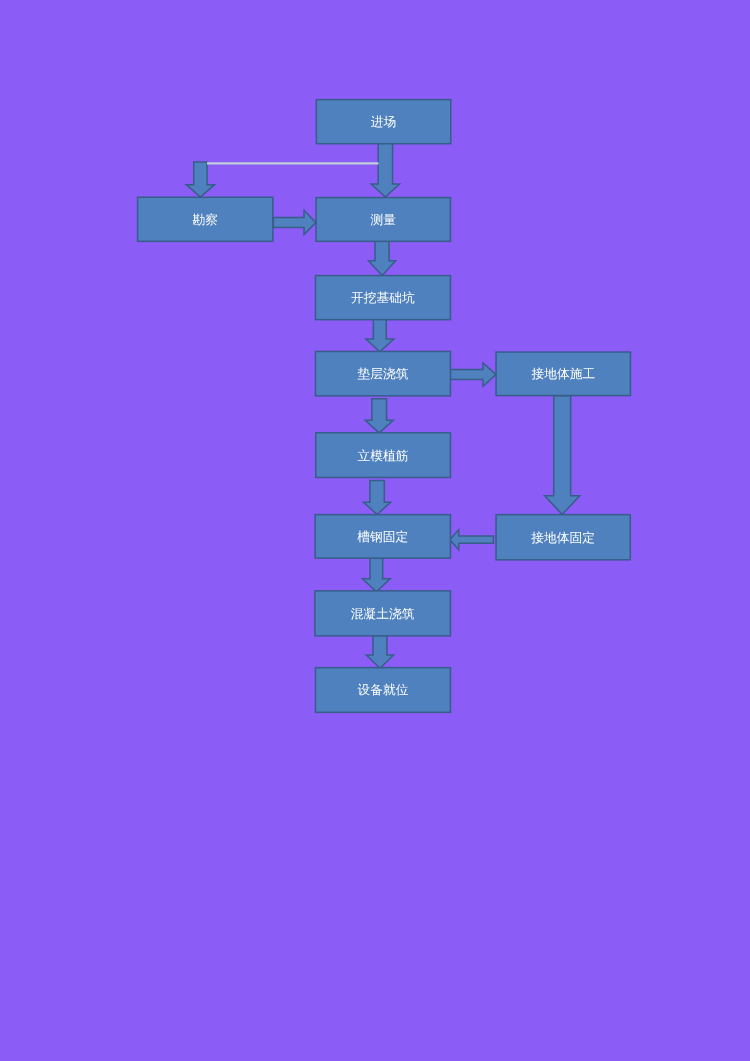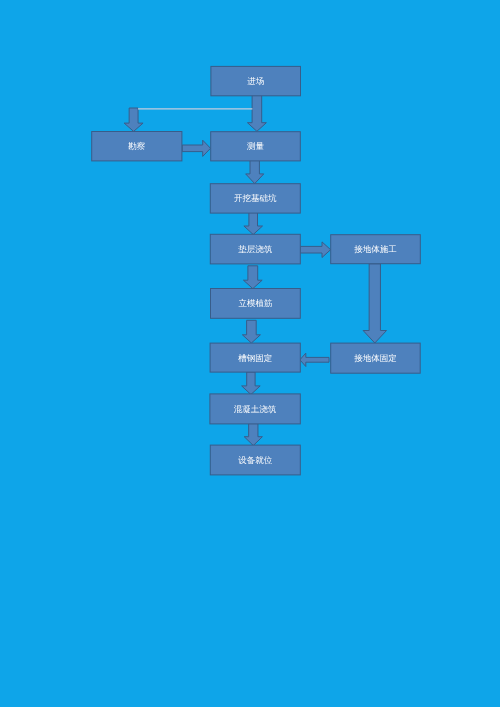--- a/index.html
+++ b/index.html
@@ -9,21 +9,21 @@
     width: 500px;
     height: 707px;
     background: #ffffff;
     overflow: hidden;
     font-family: "Liberation Serif", serif;
   }
   #canvas {
     position: relative;
     width: 500px;
     height: 707px;
-    background: #0ea5e9;
+    background: #8b5cf6;
   }
   svg.chart {
     position: absolute;
     left: 0;
     top: 0;
     display: block;
   }
   .node-box {
     fill: #4E81BD;
     stroke: #385D8A;

